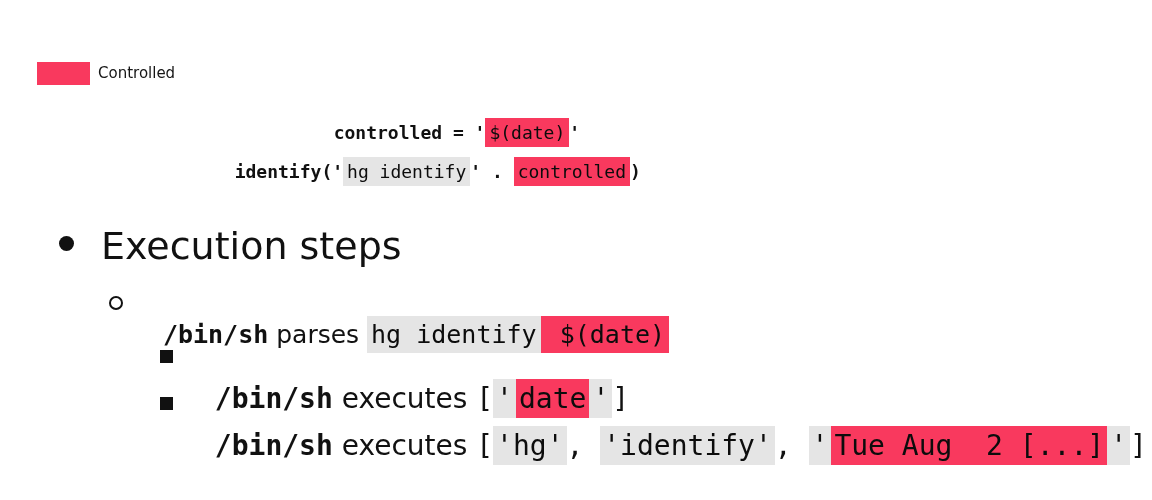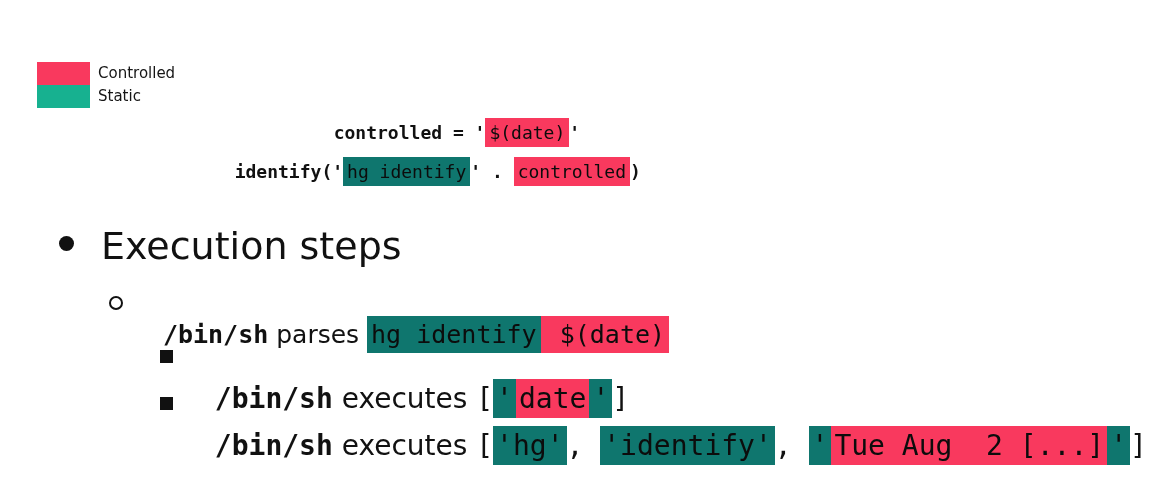--- a/index.html
+++ b/index.html
@@ -30,21 +30,21 @@
     line-height: 1.34;
     white-space: pre;
   }
   .code-line .plain { font-weight: bold; color: #111111; }
   .hl {
     font-weight: normal;
     color: #0c0c0c;
     padding: 4px 4px;
   }
   .hl-controlled { background: #F9395E; }
-  .hl-static { background: #0f766e; }
+  .hl-static { background: #e5e5e5; }
 
   .code-line-1 { left: 312px; top: 97px; }
   .code-line-2 { left: 213px; top: 136px; }
 
   
   .bullet-dot-1 {
     left: 59px; top: 236px;
     width: 15px; height: 15px; border-radius: 50%;
     background: #111111;
   }
@@ -86,24 +86,20 @@
   }
 </style>
 </head>
 <body>
 
 <div class="abs legend">
   <div class="legend-row">
     <span class="swatch swatch-controlled"></span>
     <span class="legend-label">Controlled</span>
   </div>
-  <div class="legend-row">
-    <span class="swatch swatch-static"></span>
-    <span class="legend-label">Static</span>
-  </div>
 </div>
 
 <div class="abs code-line code-line-1">
   <span class="plain">controlled = '</span><span class="hl hl-controlled">$(date)</span><span class="plain">'</span>
 </div>
 
 <div class="abs code-line code-line-2">
   <span class="plain">identify('</span><span class="hl hl-static">hg identify</span><span class="plain">' . </span><span class="hl hl-controlled">controlled</span><span class="plain">)</span>
 </div>
 

